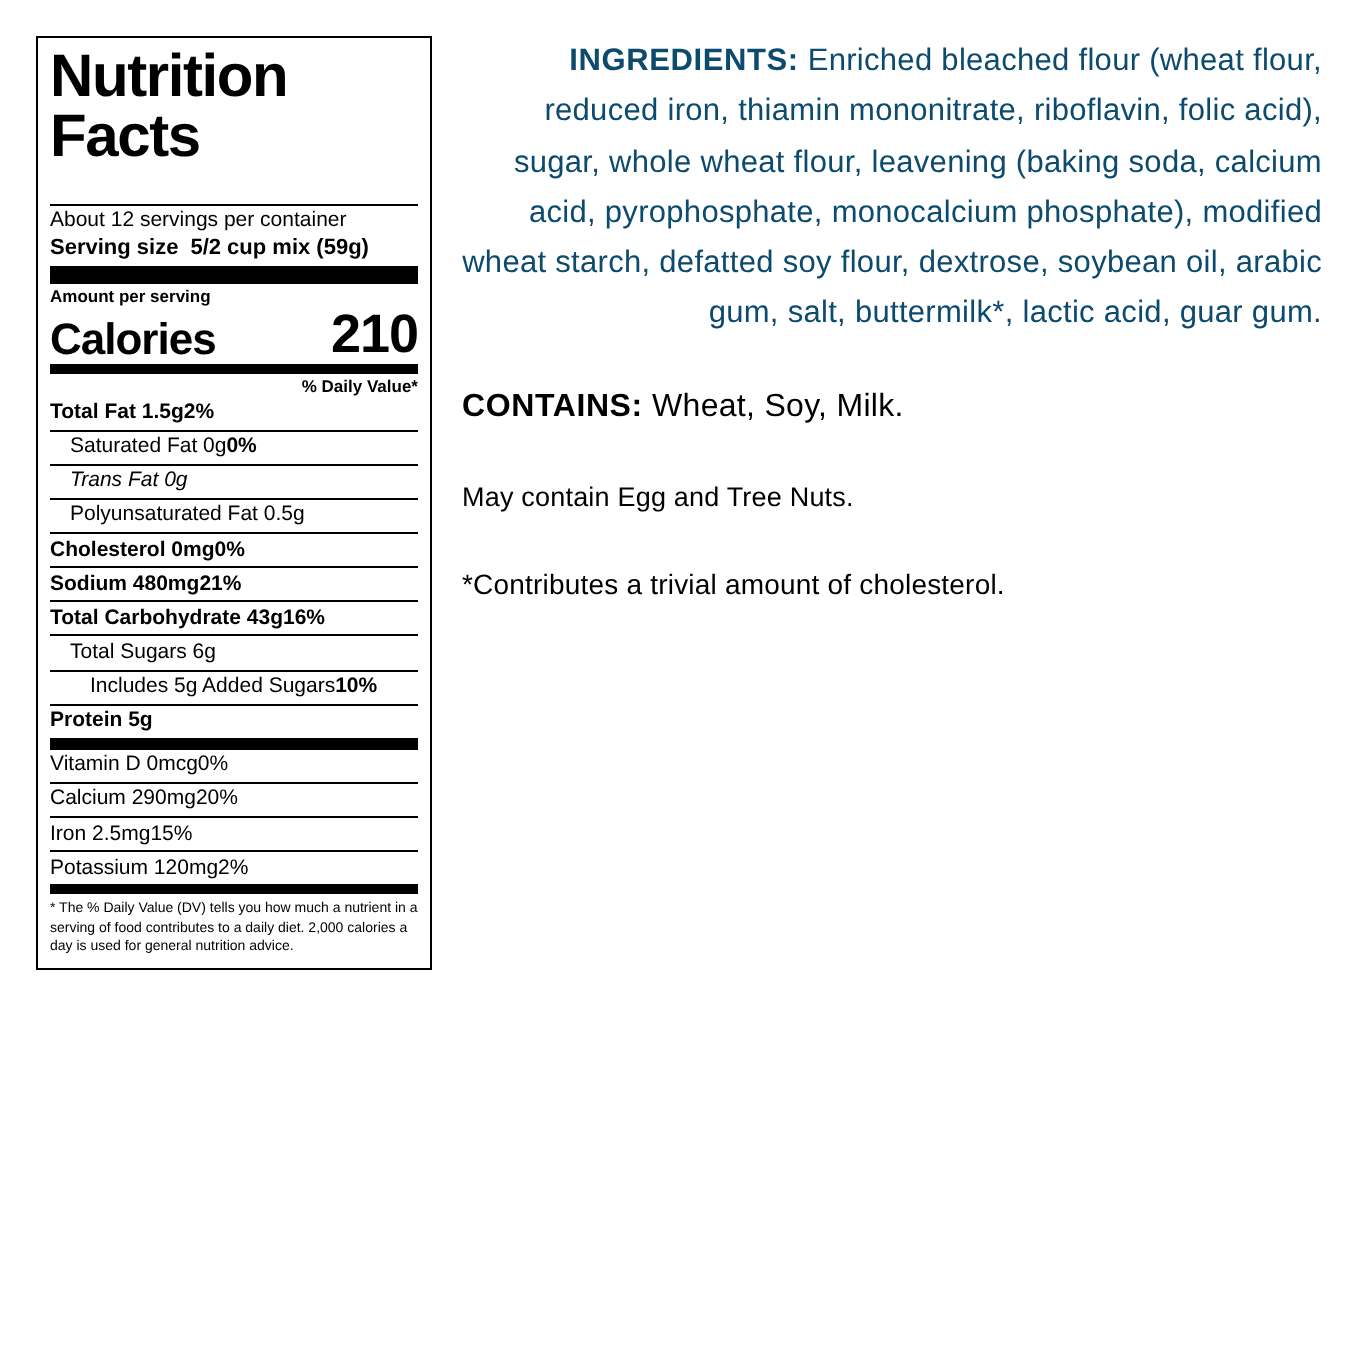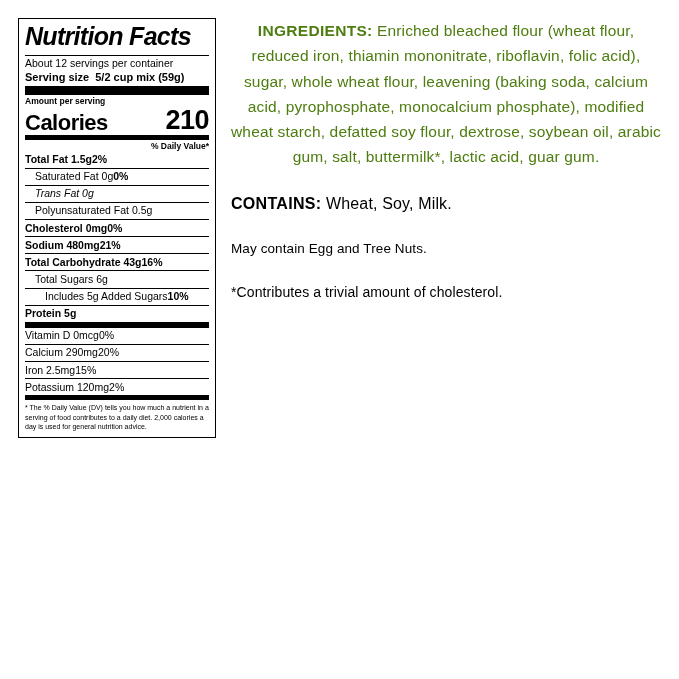--- a/index.html
+++ b/index.html
@@ -22,27 +22,26 @@
     left: 18px;
     top: 18px;
     width: 198px;
     border: 1px solid #000;
     background: #fff;
     padding: 4px 6px 4px 6px;
     box-sizing: border-box;
     font-family: "Liberation Sans", sans-serif;
   }
   .nf-title {
-    font-size: 25px;
+    font-size: 30px;
     font-weight: bold;
     letter-spacing: -0.7px;
     line-height: 1.0;
-    margin: 1px 0 6px 0;
+    margin: 1px 0 18px 0;
     text-align: left;
-    font-style: italic;
   }
   .nf-rule-thin { border-bottom: 1px solid #000; }
   .nf-rule-med { border-bottom: 5px solid #000; }
   .nf-rule-thick { border-bottom: 9px solid #000; }
 
   .nf-servings {
     font-size: 10.5px;
     line-height: 1.25;
     padding: 1px 0 0 0;
   }
@@ -116,22 +115,22 @@
   .right-col {
     position: absolute;
     left: 231px;
     top: 18px;
     width: 430px;
   }
   .ing-block {
     font-size: 15.5px;
     line-height: 1.63;
     letter-spacing: 0.15px;
-    color: #4d7c0f;
-    text-align: center;
+    color: #0c4a6e;
+    text-align: right;
   }
   .ing-block .hdr {
     font-weight: bold;
     letter-spacing: 0.3px;
   }
   .contains-block {
     font-size: 16px;
     line-height: 1.6;
     margin-top: 21px;
     letter-spacing: 0.15px;

